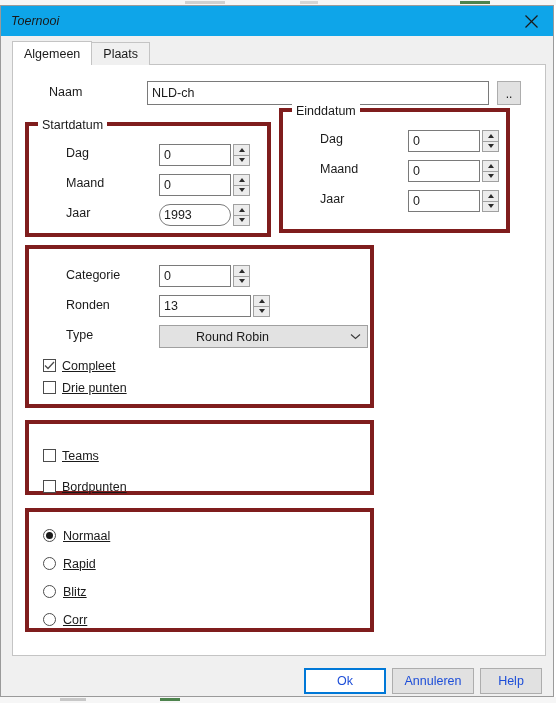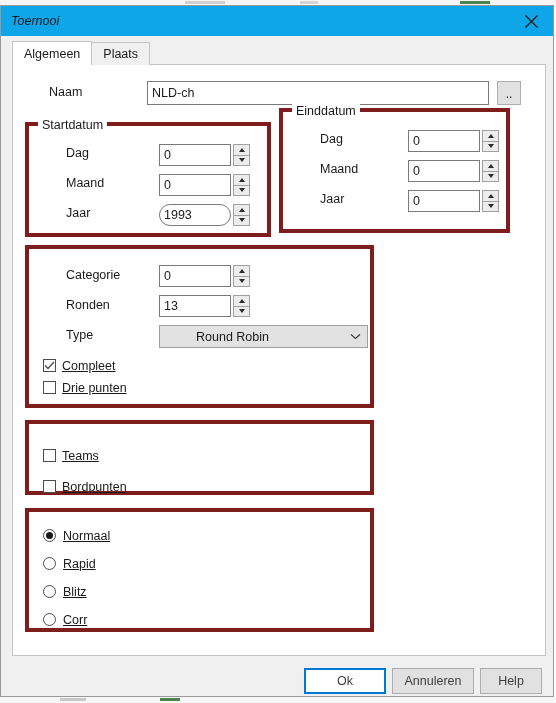--- a/index.html
+++ b/index.html
@@ -250,21 +250,21 @@
   .btn {
     position: absolute;
     box-sizing: border-box;
     height: 26px;
     border: 1px solid #adadad;
     background: #e1e1e1;
     display: flex;
     align-items: center;
     justify-content: center;
     font-size: 12.5px;
-    color: #404040;
+    color: #1d4ed8;
   }
   .btn.default {
     background: #ffffff;
     border: 2px solid #0078d7;
   }
 </style>
 </head>
 <body>
 
 <div class="bg-strip top">
@@ -436,21 +436,21 @@
           <div class="spin-btn">
               <span class="tri-dn"></span>
             </div>
         </div>
       </div>
 
       <div class="row" style="left:13px; top:49px;">
         <span class="lbl">Ronden</span>
       </div>
       <div class="spin-wrap" style="position:absolute; left:130px; top:46px;">
-        <div class="textbox" style="width:72px;text-align:center;">
+        <div class="textbox" style="width:92px;text-align:center;">
           <span>13</span>
         </div>
         <div class="spin-btns">
           <div class="spin-btn">
               <span class="tri-up"></span>
             </div>
           <div class="spin-btn">
               <span class="tri-dn"></span>
             </div>
         </div>

